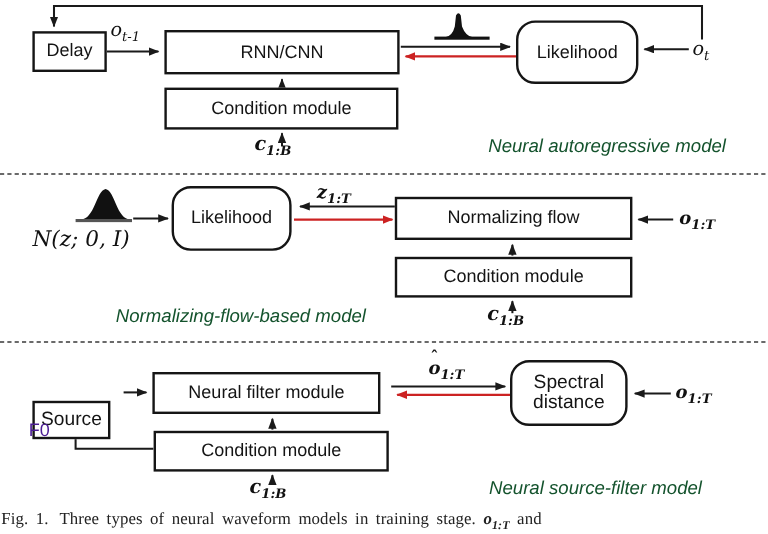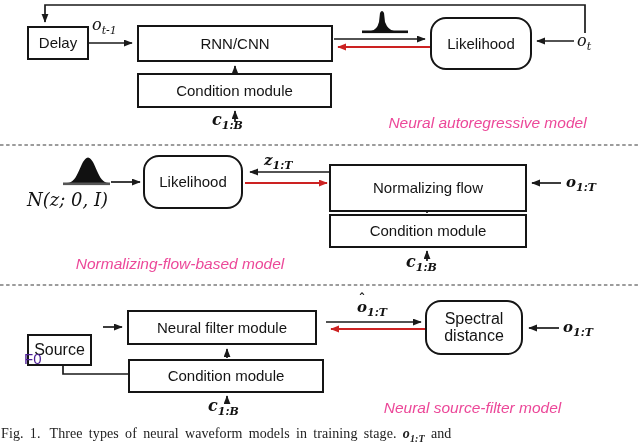--- a/index.html
+++ b/index.html
@@ -3,22 +3,22 @@
 <meta charset="utf-8">
 <style>
   html,body{margin:0;padding:0;background:#fff;}
   #fig{position:relative;width:640px;height:445px;background:#ffffff;overflow:hidden;
        font-family:"Liberation Sans",sans-serif;color:#141414;}
   .box{position:absolute;border:2px solid #151515;background:#fff;display:flex;
        align-items:center;justify-content:center;text-align:center;
        font-size:15px;line-height:1.05;color:#141414;box-sizing:border-box;}
   .rbox{border-radius:16px;}
   svg.wires{position:absolute;left:0;top:0;width:640px;height:445px;}
-  .seccap{position:absolute;font-style:italic;font-size:15.5px;color:#ec4899;
-          text-align:center;white-space:nowrap;}
+  .seccap{position:absolute;font-style:italic;font-size:15.5px;color:#14532d;
+          text-align:right;white-space:nowrap;}
   .mlab{position:absolute;font-family:"DejaVu Serif","Liberation Serif",serif;
         font-style:italic;font-size:16px;color:#111;white-space:nowrap;line-height:1;}
   .mlab sub{font-size:11px;font-style:italic;line-height:1;}
   .bold{font-weight:bold;}
   .hatwrap{position:relative;display:inline-block;}
   .hat{position:absolute;left:50%;top:-8px;transform:translateX(-50%);
        font-style:normal;font-weight:bold;font-size:13px;}
   .prior{position:absolute;font-family:"DejaVu Serif","Liberation Serif",serif;
          font-style:italic;font-size:18px;color:#111;white-space:nowrap;}
   .f0{position:absolute;font-size:15px;color:#4c1d95;}
@@ -100,21 +100,21 @@
   <span class="mlab bold" style="left:212px;top:112px;"><span>c</span><sub>1:B</sub></span>
 
   <div class="seccap" style="left:370px;top:114px;width:235px;">Neural autoregressive model</div>
 
   <span class="prior" style="left:27px;top:189px;">N(z; 0, I)</span>
 
   <div class="box rbox" style="left:143px;top:155px;width:100px;height:54px;">
     <span>Likelihood</span>
   </div>
 
-  <div class="box" style="left:329px;top:164px;width:198px;height:48px;">
+  <div class="box" style="left:329px;top:164px;width:198px;height:36px;">
     <span>Normalizing flow</span>
   </div>
 
   <div class="box" style="left:329px;top:214px;width:198px;height:34px;">
     <span>Condition module</span>
   </div>
 
   <span class="mlab bold" style="left:264px;top:153px;font-size:15px;"><span>z</span><sub>1:T</sub></span>
 
   <span class="mlab bold" style="left:566px;top:175px;font-size:15px;"><span>o</span><sub>1:T</sub></span>

